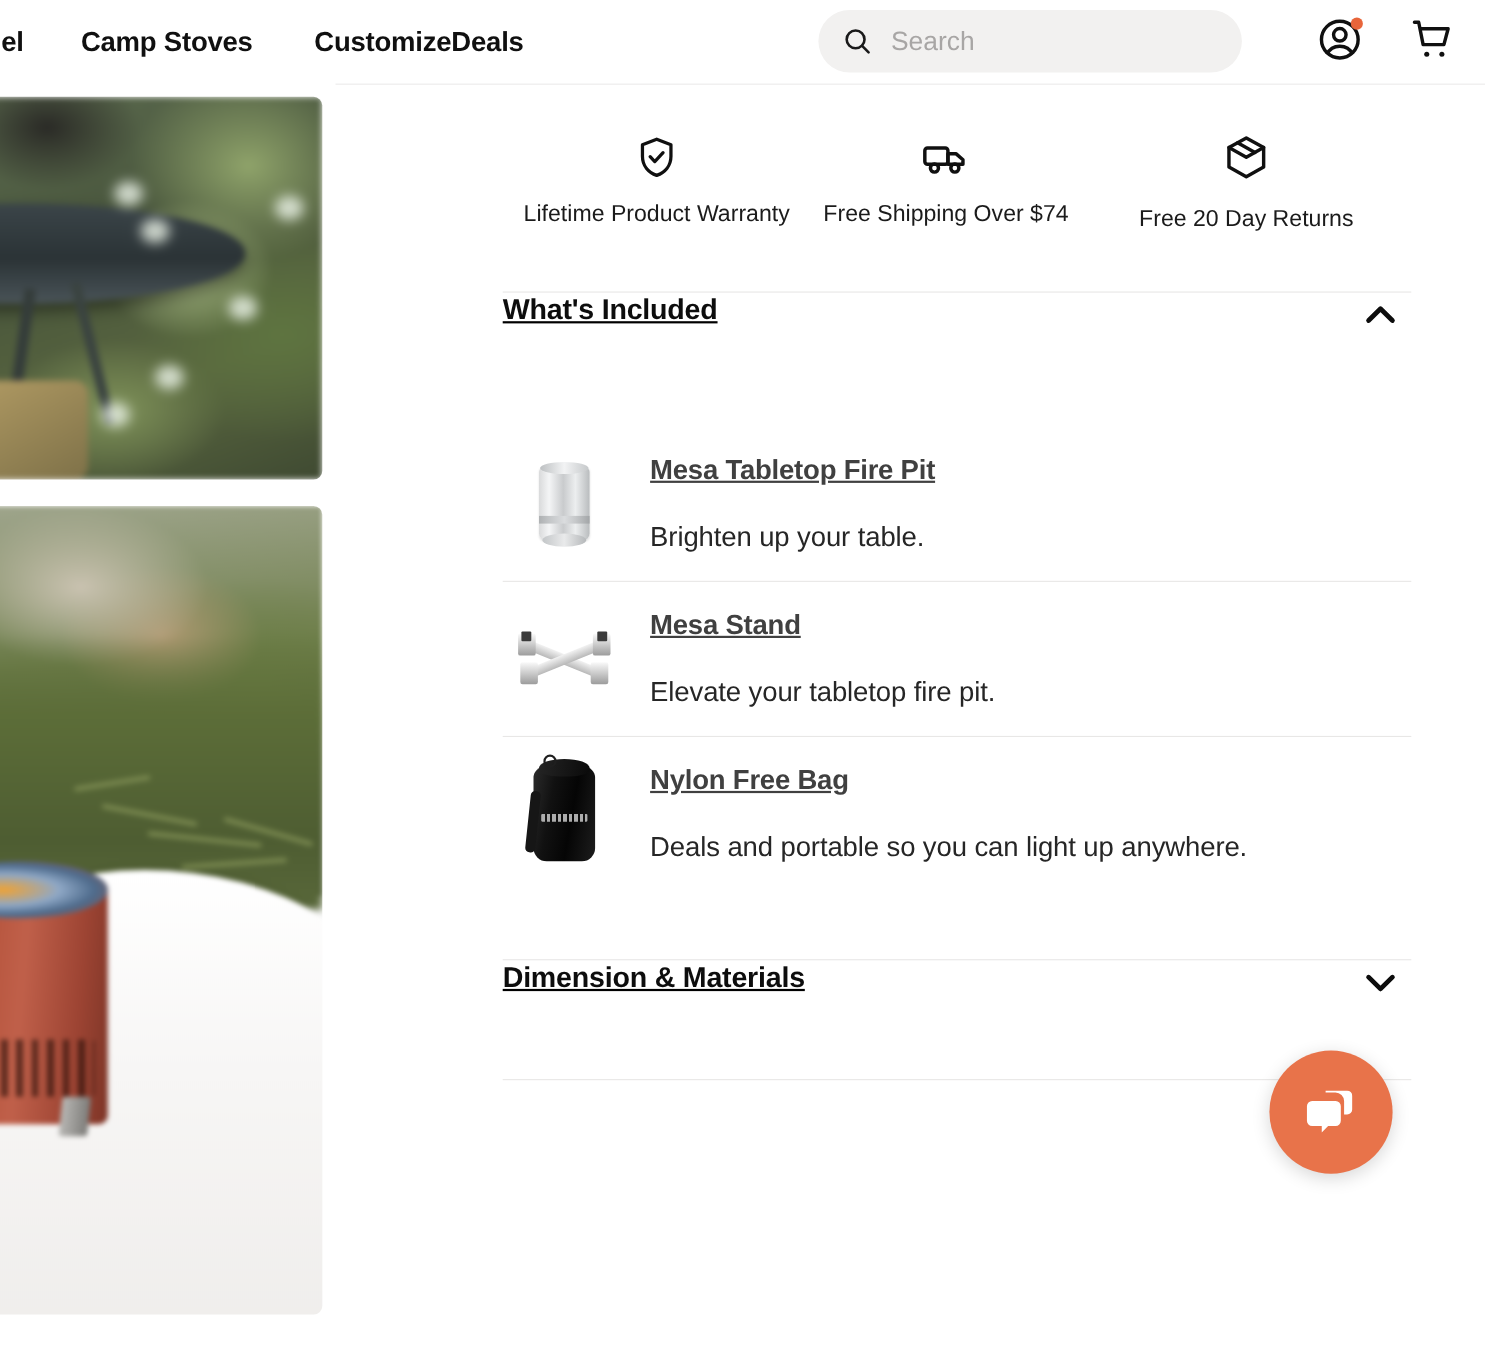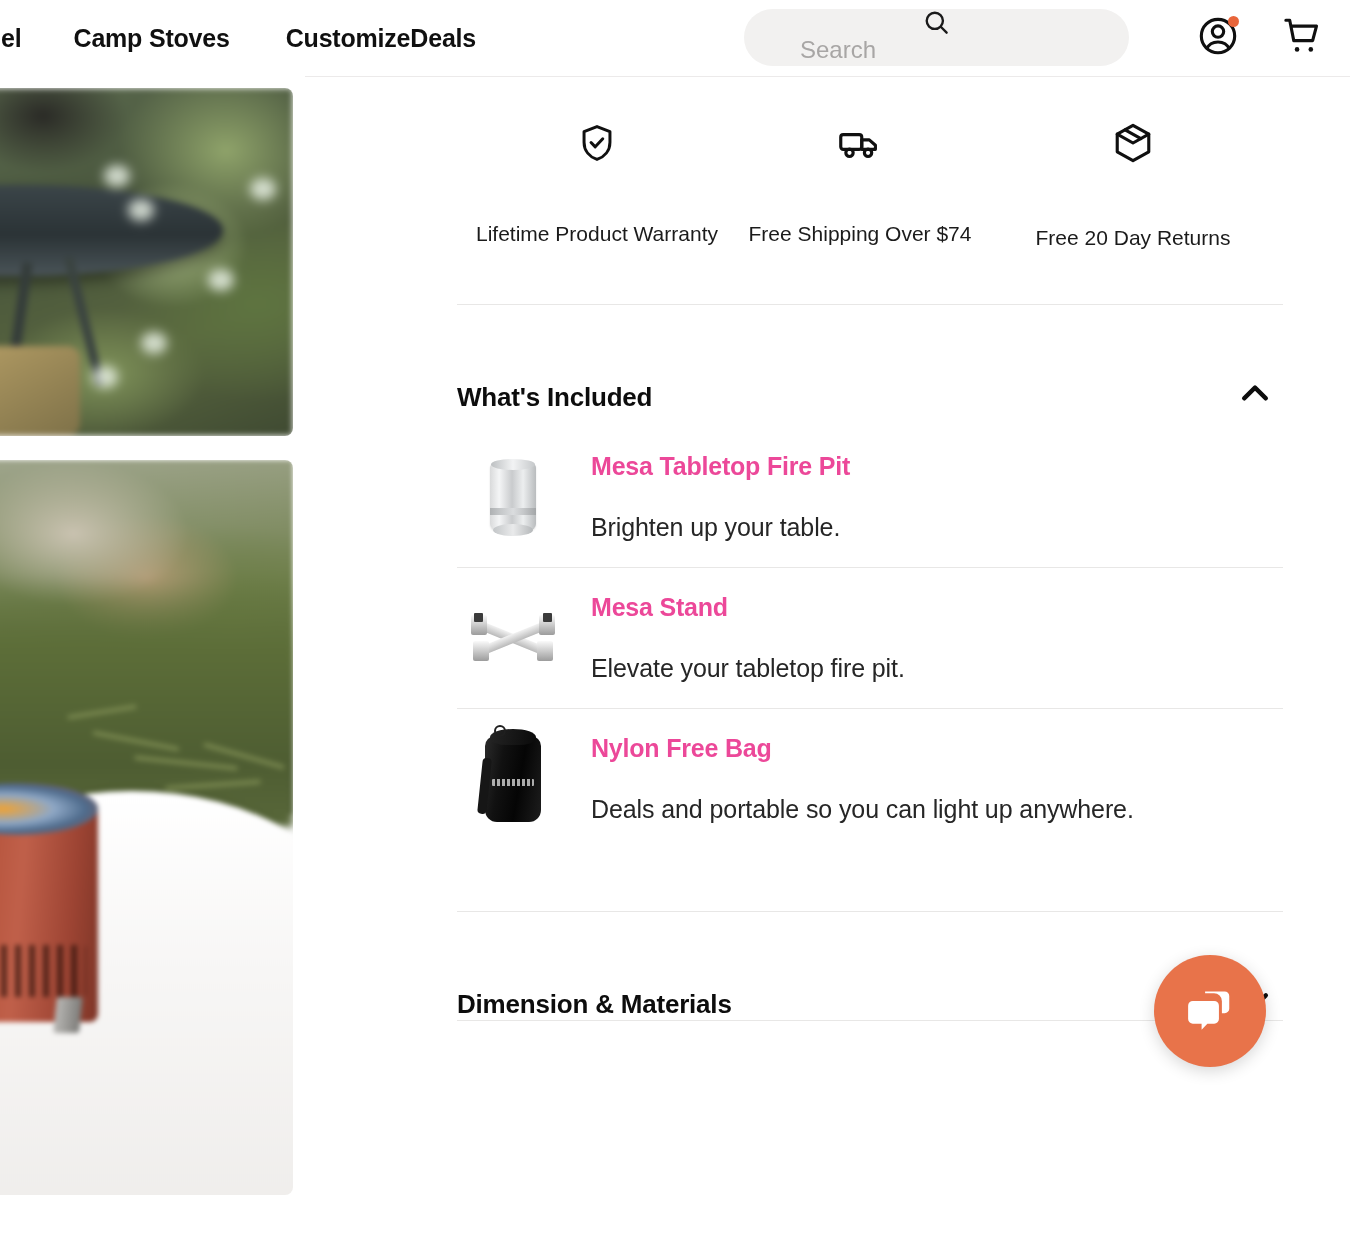--- a/index.html
+++ b/index.html
@@ -28,21 +28,21 @@
   }
   .nav-item.n0 { margin-left:-14px; }
   .nav-item.n1 { margin-left:52px; }
   .nav-item.n2 { margin-left:56px; }
   .nav-item.n3 { }
 
   .search-wrap {
     position:absolute; left:744px; top:9px;
     width:385px; height:57px; border-radius:29px;
     background:#f2f1f0; display:flex; align-items:center;
-    padding:0 22px; cursor:text;flex-direction:column;
+    padding:0 22px; cursor:text;
   }
   .search-icon { width:27px; height:27px; flex:0 0 auto; }
   .search-input {
     border:none; outline:none; background:transparent;
     font-family:"Liberation Sans", sans-serif;
     font-size:24px; color:#2a2a2a; margin-left:17px; width:290px;
   }
   .search-input::placeholder { color:#a8a6a5; }
 
   .hdr-icons { position:absolute; right:26px; top:14px; display:flex; align-items:center; gap:40px; }
@@ -142,51 +142,51 @@
     position:absolute; left:22%; top:73%; width:26px; height:36px;
     background:linear-gradient(90deg,#b9b8b5,#7c7b78);
     border-radius:3px; transform:skewX(-6deg);
   }
 
   
   .content { position:absolute; left:457px; top:88px; width:826px; }
 
   
   .badges { display:flex; padding-top:32px; }
-  .badge { display:flex; flex-direction:column; align-items:center;gap:39px; }
+  .badge { display:flex; flex-direction:column; align-items:center; }
   .badge.b0 { width:280px; }
   .badge.b1 { width:246px; }
   .badge.b2 { width:300px; }
   .badge-icon { height:46px; display:flex; align-items:center; justify-content:center; }
   .badge-label {
     margin-top:15px; font-size:21px; line-height:28px;
     color:#1b1b1b; text-align:center; font-weight:400;
   }
   .badge.b2 .badge-label { margin-top:19px; }
 
   .divider { height:1px; background:#e8e7e6; width:826px; }
   .d1 { margin-top:52px; }
 
   
   .acc-head {
-    height:108px; display:flex; align-items:flex-end;
-    justify-content:space-between; cursor:pointer;
+    height:108px; display:flex; align-items:flex-start;
+    justify-content:space-between; cursor:pointer;text-decoration:underline;
   }
   .acc-title { font-size:26px; font-weight:700; color:#0d0d0d; letter-spacing:-0.2px; }
   .chev { width:40px; height:40px; margin-right:8px; }
 
   
   .inc-list { padding-top:14px; }
   .inc-row { display:flex; align-items:center; height:140px; }
   .inc-thumb {
     width:112px; flex:0 0 112px; height:110px;
     position:relative; display:flex; align-items:center; justify-content:center;
   }
   .inc-text { padding-left:22px; }
-  .inc-name { font-size:25px; font-weight:700; color:#ec4899; letter-spacing:-0.2px; }
+  .inc-name { font-size:25px; font-weight:700; color:#404040; letter-spacing:-0.2px;text-decoration:underline; }
   .inc-desc { font-size:25px; color:#262626; margin-top:32px; letter-spacing:-0.1px; }
   .inc-div { height:1px; background:#e8e7e6; width:826px; }
 
   
   .th-pit {
     width:46px; height:66px; border-radius:4px 4px 6px 6px;
     background:linear-gradient(90deg,#d9dadb 0%,#f4f5f6 20%,#c9cbcd 48%,#eceeef 72%,#b9bcbe 100%);
     position:relative; box-shadow:0 1px 2px rgba(0,0,0,.12);
   }
   .th-pit:before {

